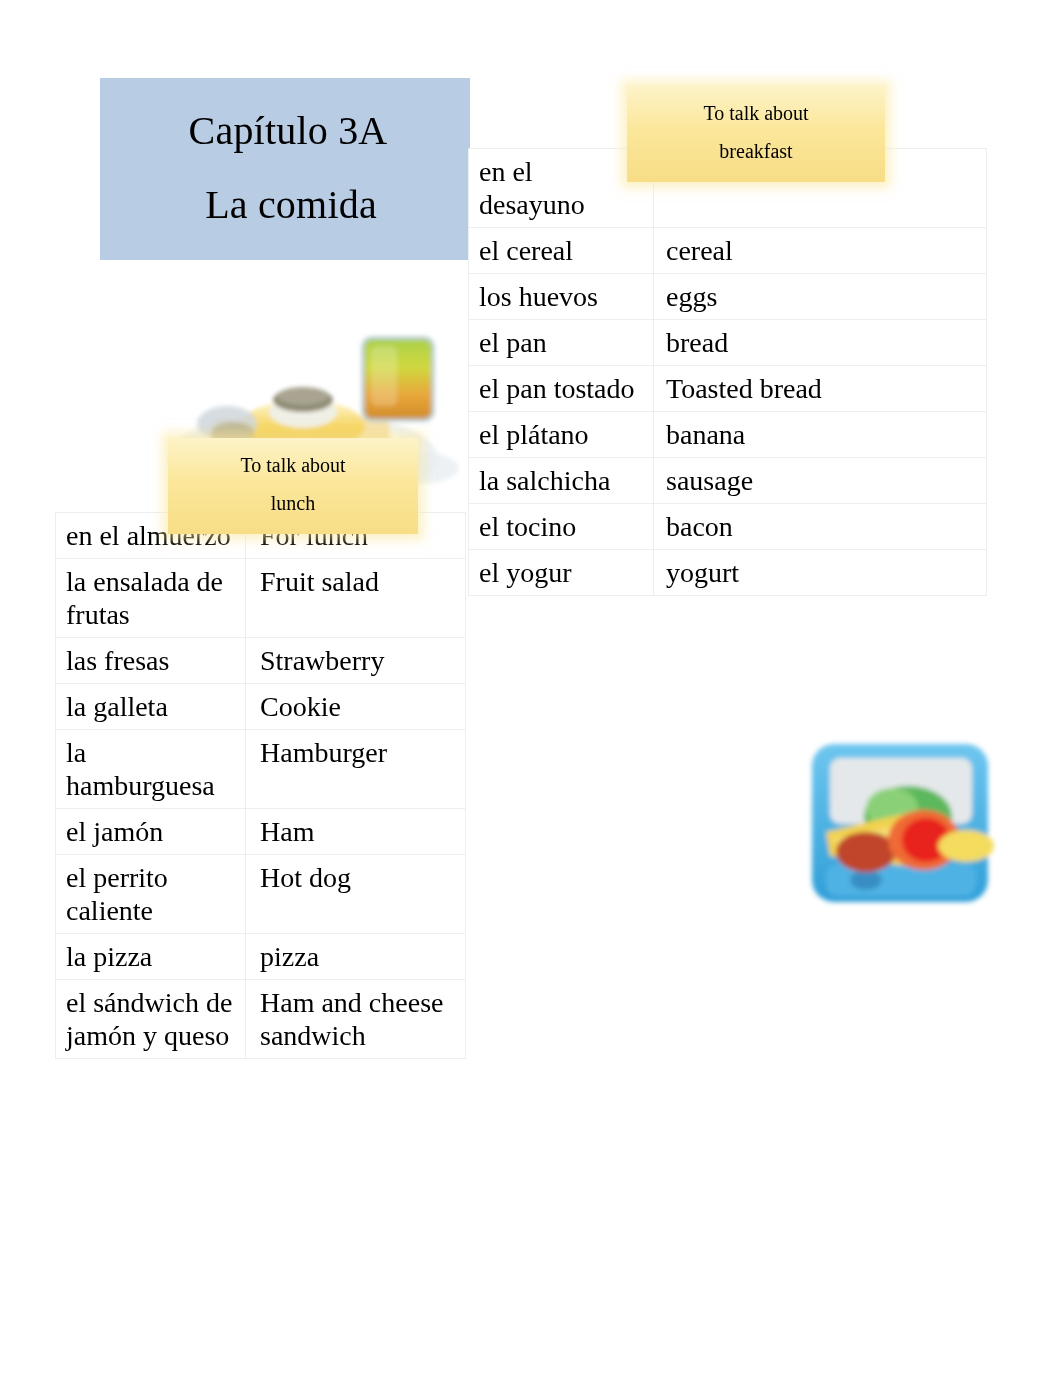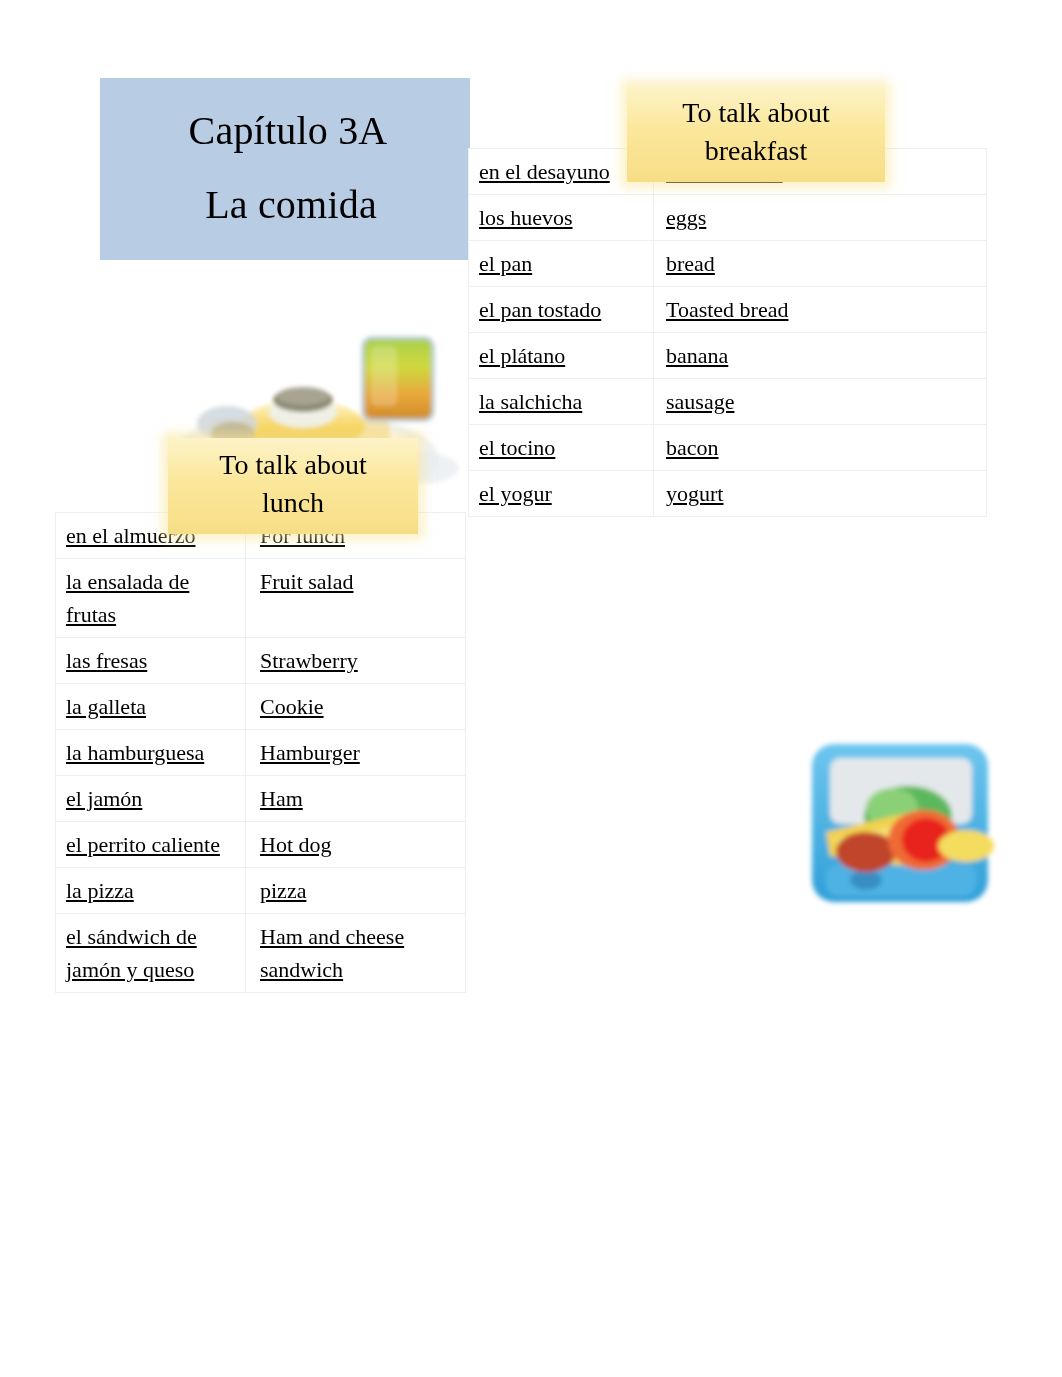--- a/index.html
+++ b/index.html
@@ -42,28 +42,27 @@
 
   
   .vocab-table {
     position: absolute;
     border-collapse: collapse;
     table-layout: fixed;
     background: #ffffff;
   }
   .vocab-table td {
     border: 1px solid #eceff1;
-    font-size: 22px;
+    font-size: 28px;
     line-height: 33px;
     vertical-align: top;
     padding: 6px 8px 6px 10px;
     word-wrap: break-word;
     overflow-wrap: break-word;
     background: #ffffff;
-    text-decoration: underline;
   }
   .vocab-table td.es { }
   .vocab-table td.en { padding-left: 12px; }
 
   
   #breakfast-table {
     left: 468px;
     top: 148px;
     width: 518px;
   }
@@ -79,21 +78,21 @@
   #lunch-table col.c1 { width: 190px; }
   #lunch-table col.c2 { width: 220px; }
   #lunch-table td.en { padding-left: 14px; }
 
   
   .callout {
     position: absolute;
     background: linear-gradient(180deg,#fdf3c8 0%, #fbe79b 45%, #f7dd86 100%);
     box-shadow: 0 0 10px 6px rgba(251,231,155,0.55);
     text-align: center;
-    font-size: 28px;
+    font-size: 20px;
     line-height: 38px;
     color: #000;
     box-sizing: border-box;
     padding-top: 8px;
   }
   #callout-breakfast {
     left: 627px;
     top: 86px;
     width: 258px;
     height: 96px;
@@ -132,20 +131,24 @@
 
   <table class="vocab-table" id="breakfast-table">
     <colgroup>
         <col class="c1">
         <col class="c2">
       </colgroup>
     <tbody>
         <tr>
           <td class="es">en el desayuno</td>
           <td class="en">For breakfast</td>
+        </tr>
+        <tr>
+          <td class="es">el cereal</td>
+          <td class="en">cereal</td>
         </tr>
         <tr>
           <td class="es">los huevos</td>
           <td class="en">eggs</td>
         </tr>
         <tr>
           <td class="es">el pan</td>
           <td class="en">bread</td>
         </tr>
         <tr>

